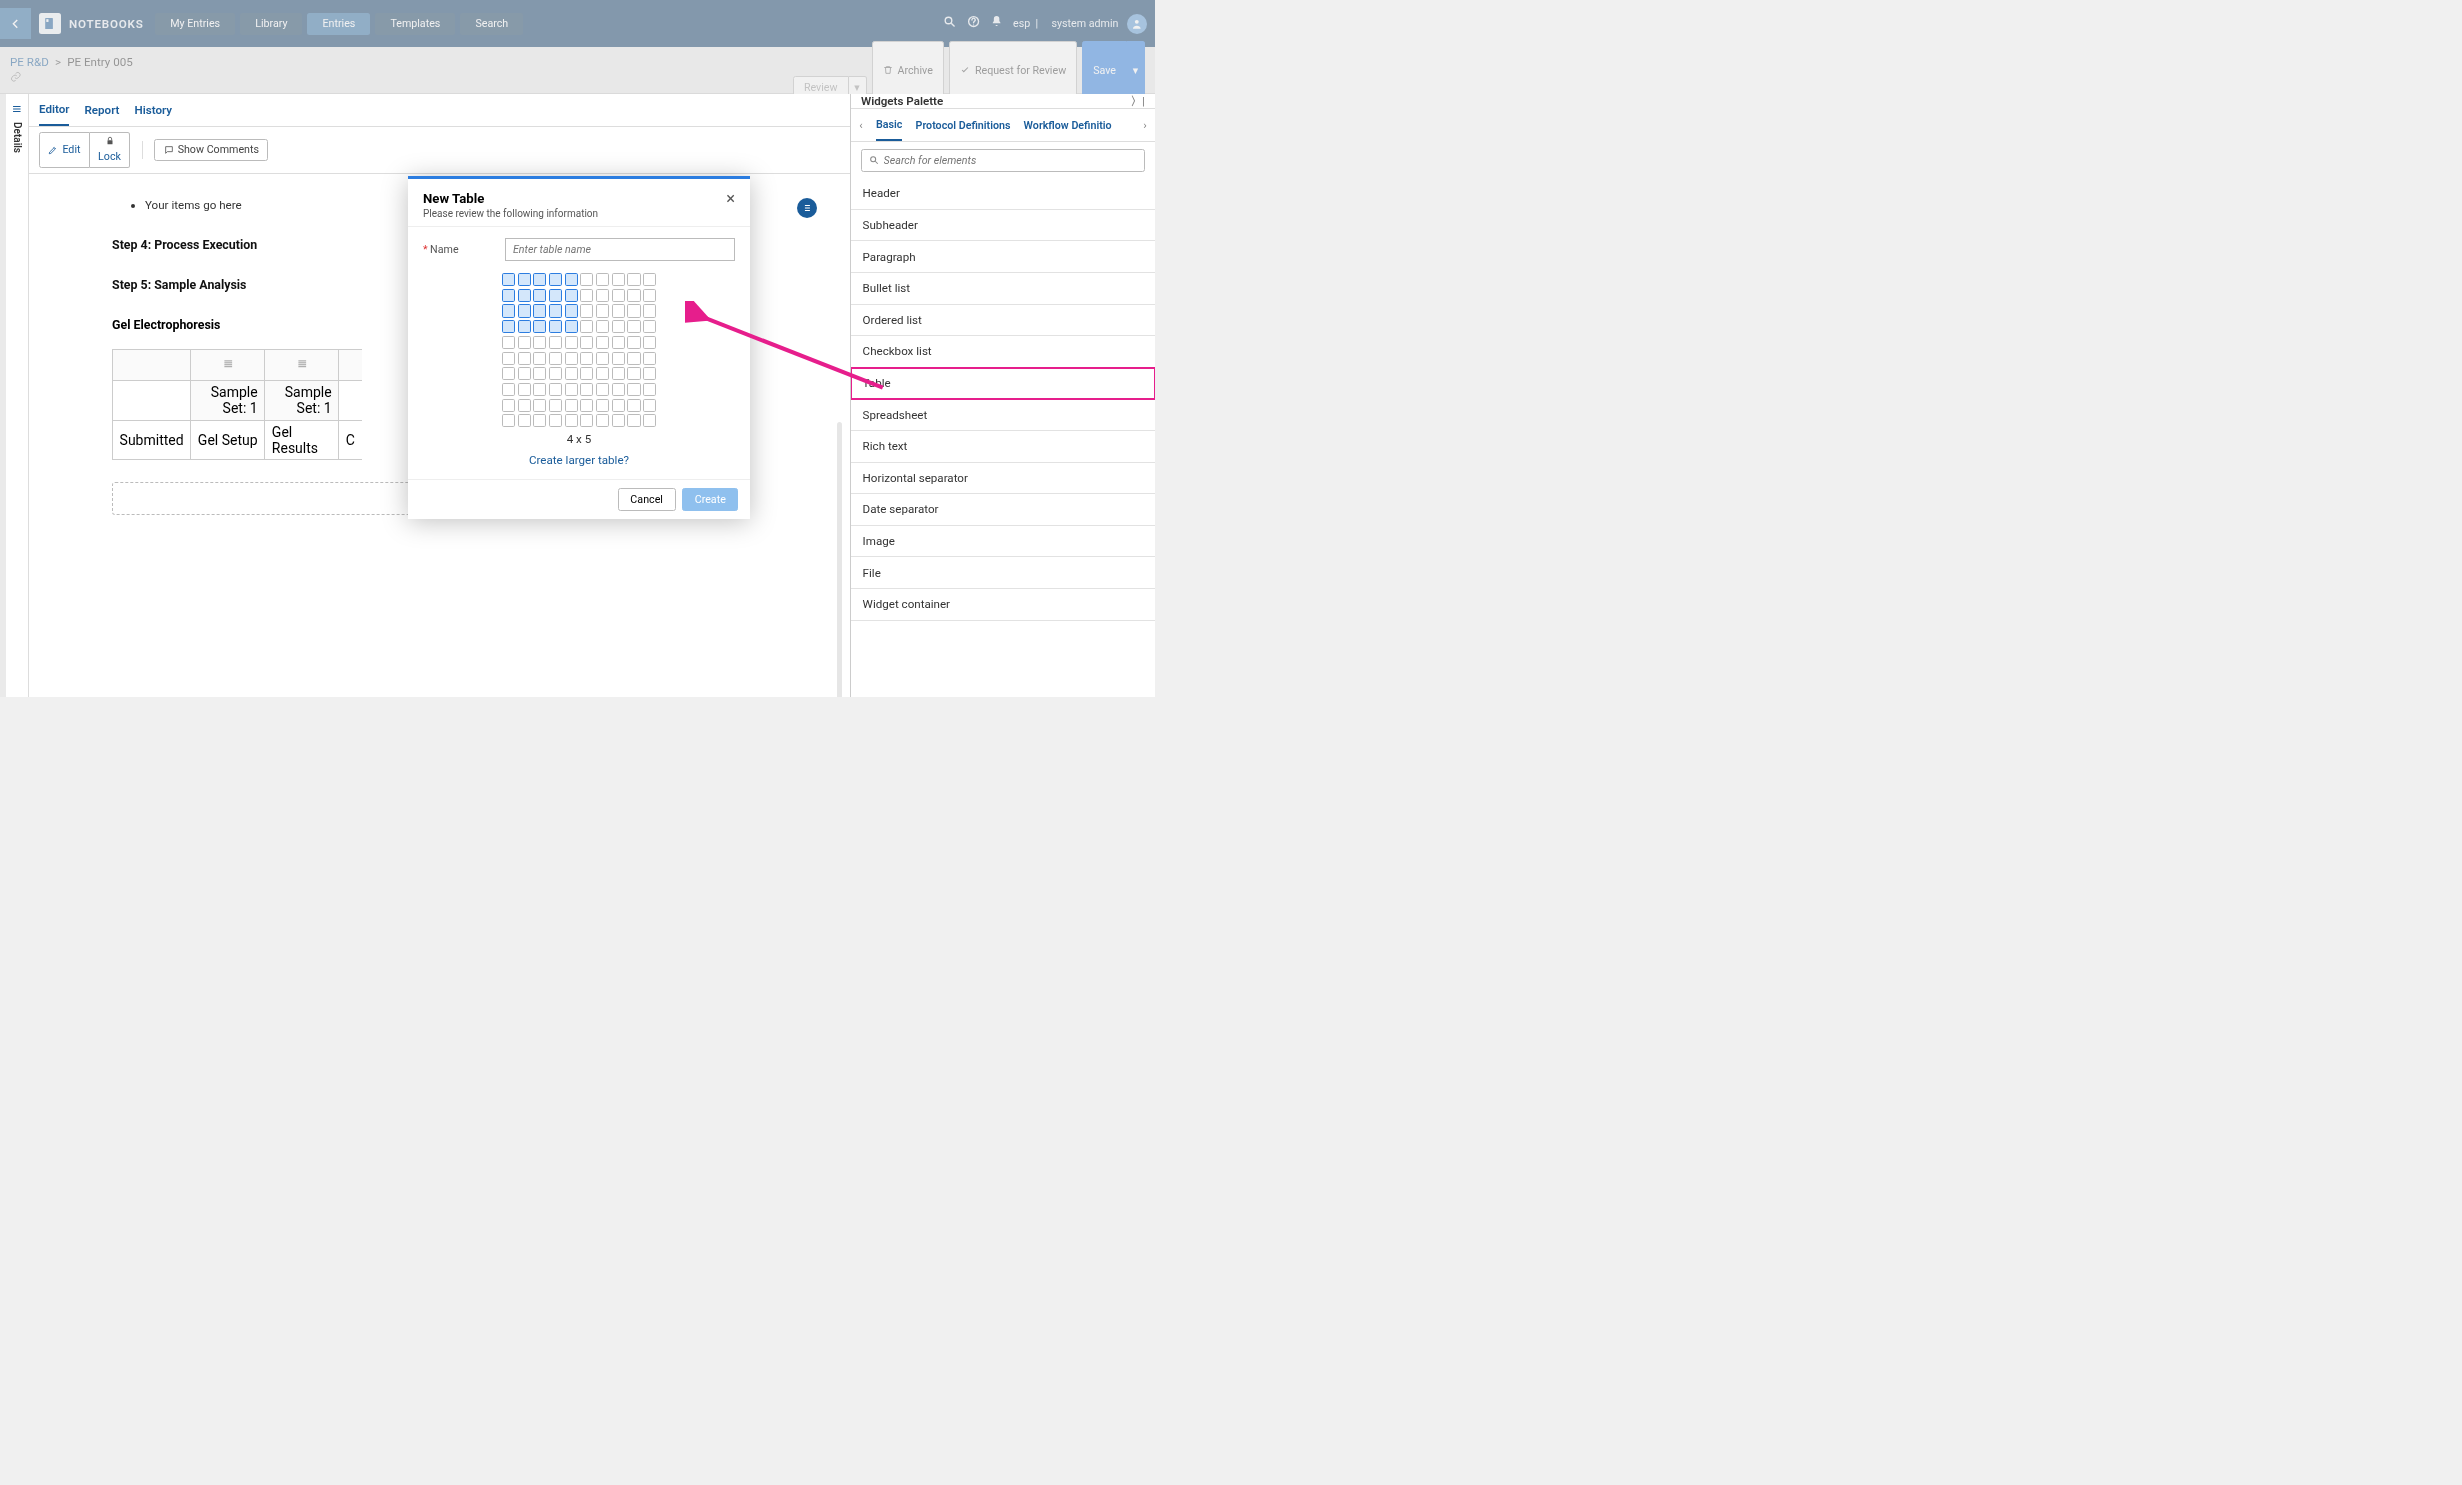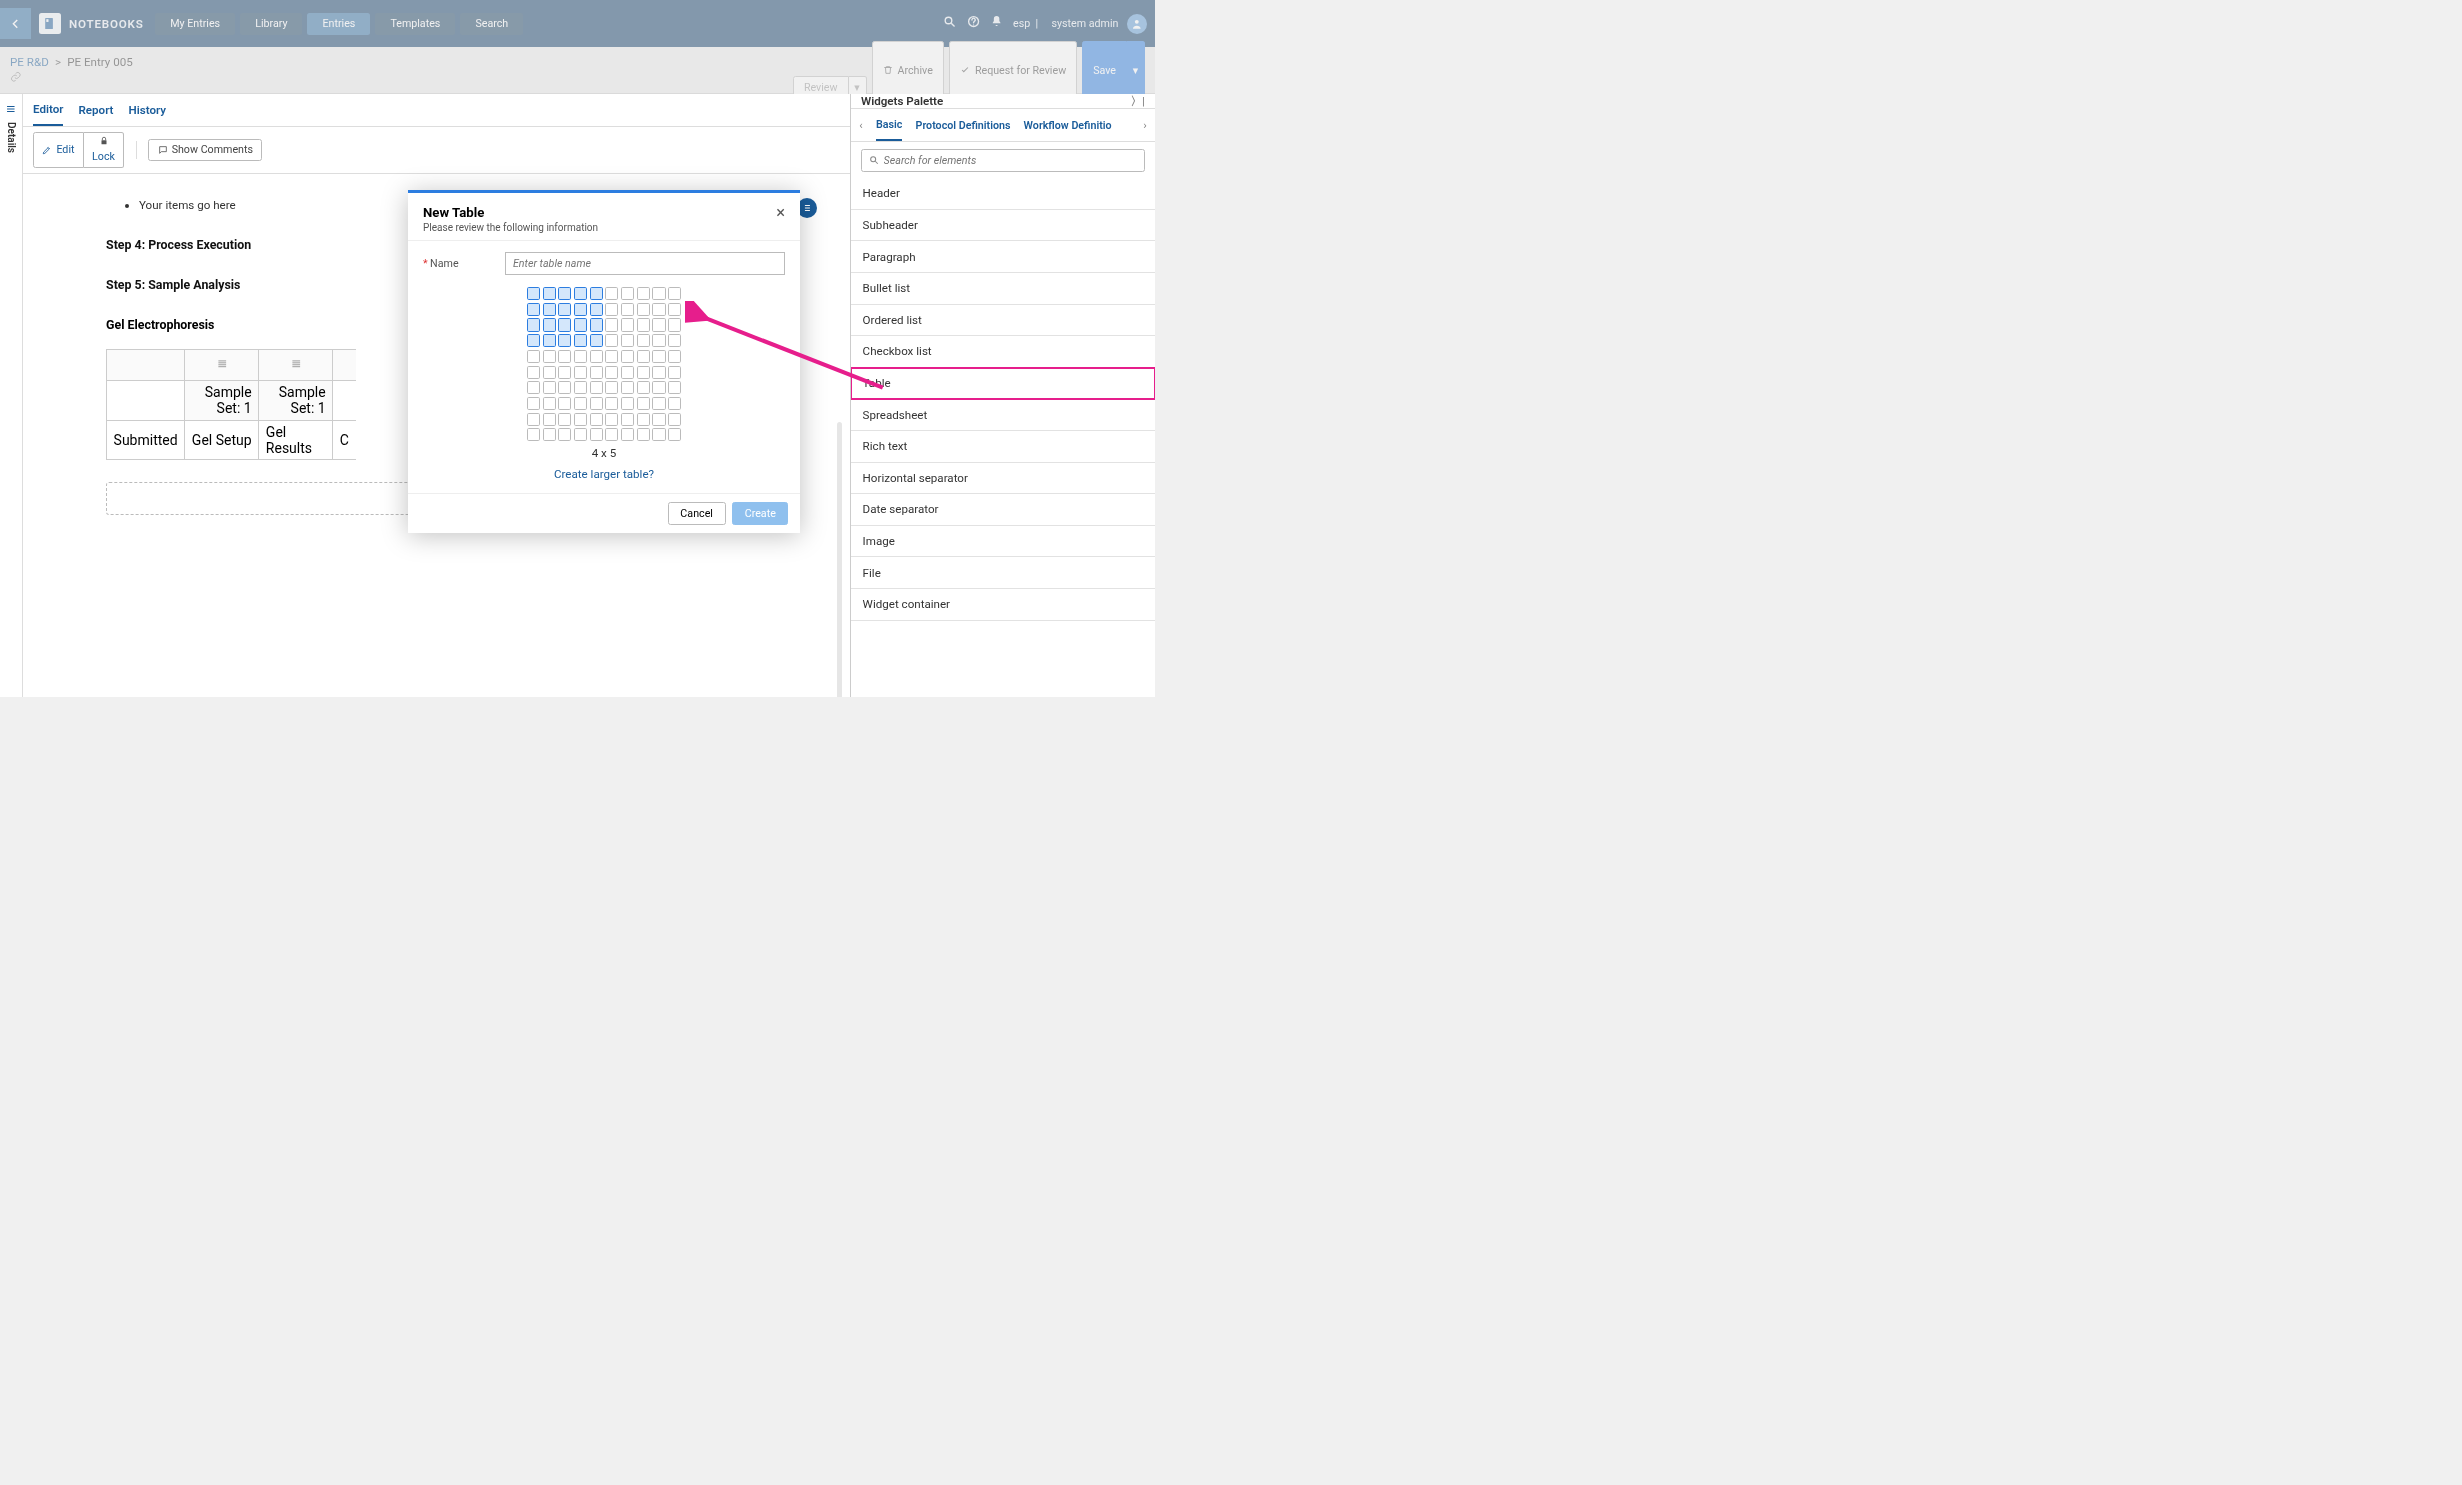--- a/index.html
+++ b/index.html
@@ -27,21 +27,21 @@
 .header-spacer { flex: 1; }
 .hdr-btn-group { display: flex; gap: 5px; }
 .hdr-btn { border: 0.8px solid #bbb; background: #fff; padding: 4.1px 10px; border-radius: 2.5px; font-size: 10.7px; cursor: pointer; display: flex; align-items: center; gap: 5px; color: #444; }
 .hdr-btn.muted { color: #999; margin-top: 35px; }
 .hdr-btn.primary { background: #2c7de0; color: #fff; border-color:#2c7de0; }
 .hdr-btn-split { display:flex; }
 .hdr-btn-split .hdr-btn:first-child { border-top-right-radius:0; border-bottom-right-radius:0; }
 .hdr-btn-split .hdr-btn:last-child { border-top-left-radius:0; border-bottom-left-radius:0; border-left:0; padding:4.1px 5.8px; }
 
 
-.main { display: flex; height: calc(100% - 76px); position: relative; }
+.main { display: flex; height: calc(100% - 76px); position: relative; margin-left: 6px; }
 .details-rail { width: 23px; background: #fff; border-right:0.8px solid #ddd; padding-top:8.3px; display:flex; flex-direction:column; align-items:center; gap:5px;}
 .details-rail .rail-menu { color:#1a5c9a; cursor:pointer;}
 .details-rail .rail-label { writing-mode: vertical-rl; font-size:10px; color:#333; font-weight:600;}
 
 .editor-col { flex: 1; background:#fff; display:flex; flex-direction:column; min-width:0; }
 .tabs-row { border-bottom:0.8px solid #ddd; padding:0 10px; display:flex; gap:15px; height:33px; align-items:center;}
 .tab { color:#1a5c9a; font-weight:600; font-size:11.6px; cursor:pointer; padding:8.3px 0; }
 .tab.active { border-bottom:2.5px solid #1a5c9a;}
 .toolbar-row { border-bottom:0.8px solid #ddd; padding:5px 10px; display:flex; gap:8.3px; align-items:center;}
 .btn-group { display:flex;}
@@ -75,21 +75,21 @@
 .palette-search { margin:6.6px 10px; border:0.8px solid #bbb; border-radius:2.5px; height:23px; display:flex; align-items:center; padding:0 6.6px; gap:5px;}
 .palette-search input { border:none; outline:none; flex:1; font-size:10.7px; font-style:italic; color:#888; background:transparent;}
 .palette-list { flex:1; overflow:auto;}
 .palette-item { padding:8.3px 11.6px; border-bottom:0.8px solid #e2e2e2; font-size:11.6px; color:#333; cursor:grab;}
 .palette-item.highlight { outline:2.5px solid #e61e8c; outline-offset:-1.7px;}
 
 
 .overlay-dim { position:absolute; inset:0; background:rgba(230,230,230,0.55); pointer-events:none;}
 
 
-.modal { position:absolute; top:190px; left:408px; width:392px; background:#fff; box-shadow:0 3.3px 25px rgba(0,0,0,0.25); border-top:3.3px solid #2c7de0;}
+.modal { position:absolute; top:176px; left:408px; width:342px; background:#fff; box-shadow:0 3.3px 25px rgba(0,0,0,0.25); border-top:3.3px solid #2c7de0;}
 .modal-hdr { padding:11.6px 15px 6.6px 15px; display:flex; justify-content:space-between; align-items:flex-start;}
 .modal-hdr h3{ font-size:13.2px; font-weight:700; margin-bottom:2.5px;}
 .modal-hdr p{ font-size:10px; color:#555;}
 .modal-close { font-size:16.5px; color:#555; cursor:pointer; line-height:1;}
 .modal-body { padding:11.6px 15px 8.3px 15px; border-top:0.8px solid #eee; border-bottom:0.8px solid #eee;}
 .field-row{ display:flex; align-items:center; gap:8.3px; margin-bottom:11.6px;}
 .field-row label{ font-size:10.7px; color:#555; width:74px;}
 .field-row .req{ color:#d33; margin-right:2.5px;}
 .field-row input{ flex:1; border:0.8px solid #bbb; padding:4.1px 6.6px; font-size:10.7px; font-style:italic; color:#888;}
 .grid-picker{ display:grid; grid-template-columns:repeat(10, 13.2px); grid-auto-rows:13.2px; gap:2.5px; width:fit-content; margin:0 auto 5px auto;}

